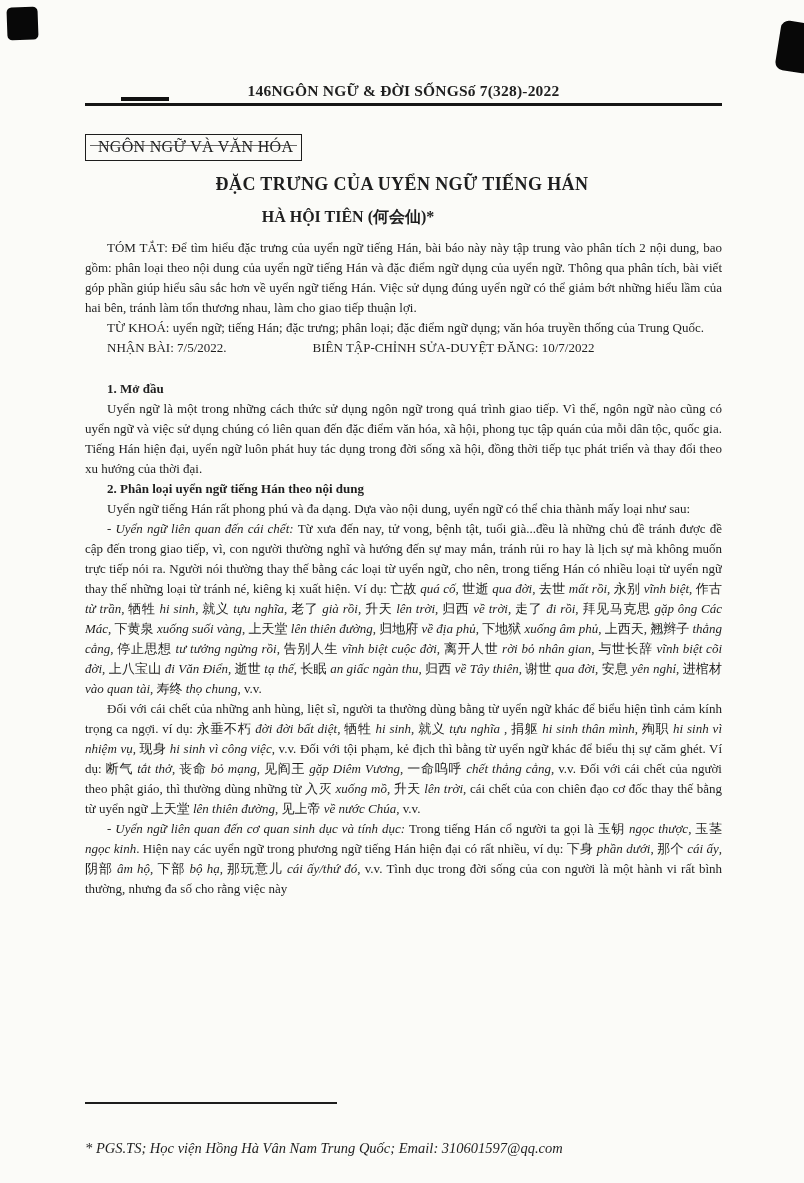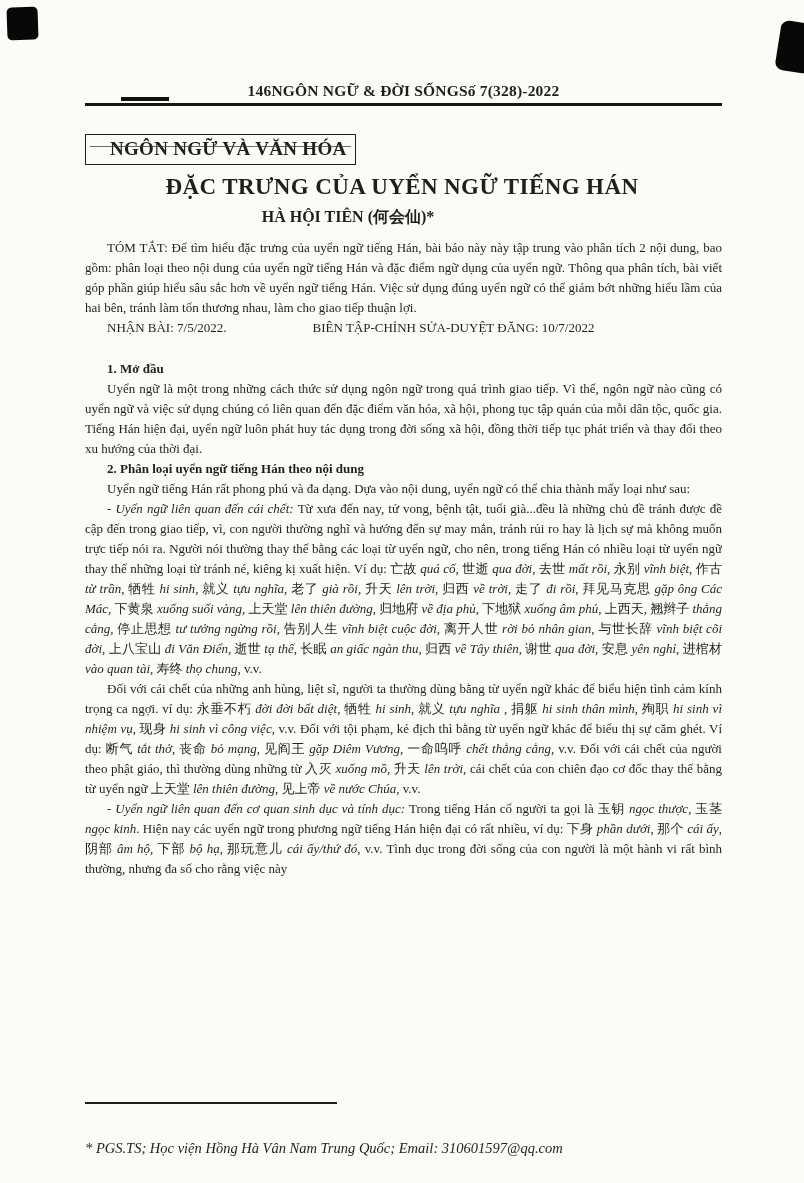--- a/index.html
+++ b/index.html
@@ -19,30 +19,30 @@
   .header {
     position:absolute; top:82px; left:85px; width:637px;
     display:flex; justify-content:center; align-items:baseline;
     font-weight:bold; font-size:15.5px; letter-spacing:0.2px;
   }
   .header-mark { position:absolute; top:97px; left:121px; width:48px; height:4px; background:#111; }
   .header-rule { position:absolute; top:103px; left:85px; width:637px; height:3px; background:#161616; }
   
   .section-label {
     position:absolute; top:134px; left:85px;
-    border:1.6px solid #1d1d1d; padding:3px 8px 4px 24px;
-    font-size:19px; font-weight:bold; letter-spacing:0.3px;
+    border:1.6px solid #1d1d1d; padding:3px 8px 4px 12px;
+    font-size:16px; font-weight:normal; letter-spacing:0.3px;
   }
   .section-label::after {
     content:""; position:absolute; left:4px; right:4px; top:38%;
     height:1px; background:#3a3a3a; opacity:0.75;
   }
   .title {
     position:absolute; top:174px; left:0; width:804px;
-    text-align:center; font-size:23px; font-weight:bold; letter-spacing:0.4px;
+    text-align:center; font-size:18px; font-weight:bold; letter-spacing:0.4px;
   }
   .author {
     position:absolute; top:207px; left:0; width:696px;
     text-align:center; font-size:16px; font-weight:bold;
   }
   
   .article-body {
     position:absolute; top:238px; left:85px; width:637px;
     font-size:13px; line-height:20px; text-align:justify;
     max-height:862px; overflow:hidden;
@@ -75,20 +75,21 @@
   <div class="header-mark"></div>
   <div class="header-rule"></div>
 
   <div class="section-label">NGÔN NGỮ VÀ VĂN HÓA</div>
 
   <div class="title">ĐẶC TRƯNG CỦA UYỂN NGỮ TIẾNG HÁN</div>
   <div class="author">HÀ HỘI TIÊN (何会仙)*</div>
 
   <div class="article-body">
       <p class="para"><span>TÓM TẮT: Để tìm hiểu đặc trưng của uyển ngữ tiếng Hán, bài báo này này tập trung vào phân tích 2 nội dung, bao gồm: phân loại theo nội dung của uyển ngữ tiếng Hán và đặc điểm ngữ dụng của uyển ngữ. Thông qua phân tích, bài viết góp phần giúp hiểu sâu sắc hơn về uyển ngữ tiếng Hán. Việc sử dụng đúng uyển ngữ có thể giảm bớt những hiểu lầm của hai bên, tránh làm tổn thương nhau, làm cho giao tiếp thuận lợi.</span></p>
+      <p class="para"><span>TỪ KHOÁ: uyển ngữ; tiếng Hán; đặc trưng; phân loại; đặc điểm ngữ dụng; văn hóa truyền thống của Trung Quốc.</span></p>
       <p class="para"><span>NHẬN BÀI: 7/5/2022.</span><span class="g">BIÊN TẬP-CHỈNH SỬA-DUYỆT ĐĂNG: 10/7/2022</span></p>
       <p class="para mt"><span class="b">1. Mở đầu</span></p>
       <p class="para"><span>Uyển ngữ là một trong những cách thức sử dụng ngôn ngữ trong quá trình giao tiếp. Vì thế, ngôn ngữ nào cũng có uyển ngữ và việc sử dụng chúng có liên quan đến đặc điểm văn hóa, xã hội, phong tục tập quán của mỗi dân tộc, quốc gia. Tiếng Hán hiện đại, uyển ngữ luôn phát huy tác dụng trong đời sống xã hội, đồng thời tiếp tục phát triển và thay đổi theo xu hướng của thời đại.</span></p>
       <p class="para"><span class="b">2. Phân loại uyển ngữ tiếng Hán theo nội dung</span></p>
       <p class="para"><span>Uyển ngữ tiếng Hán rất phong phú và đa dạng. Dựa vào nội dung, uyển ngữ có thể chia thành mấy loại như sau:</span></p>
       <p class="para"><span class="i">- Uyển ngữ liên quan đến cái chết: </span><span>Từ xưa đến nay, tử vong, bệnh tật, tuổi già...đều là những chủ đề tránh được đề cập đến trong giao tiếp, vì, con người thường nghĩ và hướng đến sự may mắn, tránh rủi ro hay là lịch sự mà không muốn trực tiếp nói ra. Người nói thường thay thế bằng các loại từ uyển ngữ, cho nên, trong tiếng Hán có nhiều loại từ uyển ngữ thay thế những loại từ tránh né, kiêng kị xuất hiện. Ví dụ: 亡故 </span><span class="i">quá cố</span><span>, 世逝 </span><span class="i">qua đời</span><span>, 去世 </span><span class="i">mất rồi</span><span>, 永别 </span><span class="i">vĩnh biệt</span><span>, 作古 </span><span class="i">từ trần</span><span>, 牺牲 </span><span class="i">hi sinh</span><span>, 就义 </span><span class="i">tựu nghĩa</span><span>, 老了 </span><span class="i">già rồi</span><span>, 升天 </span><span class="i">lên trời</span><span>, 归西 </span><span class="i">về trời</span><span>, 走了 </span><span class="i">đi rồi</span><span>, 拜见马克思 </span><span class="i">gặp ông Các Mác</span><span>, 下黄泉 </span><span class="i">xuống suối vàng</span><span>, 上天堂 </span><span class="i">lên thiên đường</span><span>, 归地府 </span><span class="i">về địa phủ</span><span>, 下地狱 </span><span class="i">xuống âm phủ</span><span>, 上西天, 翘辫子 </span><span class="i">thẳng cẳng</span><span>, 停止思想 </span><span class="i">tư tưởng ngừng rồi</span><span>, 告别人生 </span><span class="i">vĩnh biệt cuộc đời</span><span>, 离开人世 </span><span class="i">rời bỏ nhân gian</span><span>, 与世长辞 </span><span class="i">vĩnh biệt cõi đời</span><span>, 上八宝山 </span><span class="i">đi Văn Điển</span><span>, 逝世 </span><span class="i">tạ thế</span><span>, 长眠 </span><span class="i">an giấc ngàn thu</span><span>, 归西 </span><span class="i">về Tây thiên</span><span>, 谢世 </span><span class="i">qua đời</span><span>, 安息 </span><span class="i">yên nghỉ</span><span>, 进棺材 </span><span class="i">vào quan tài</span><span>, 寿终 </span><span class="i">thọ chung</span><span>, v.v.</span></p>
       <p class="para"><span>Đối với cái chết của những anh hùng, liệt sĩ, người ta thường dùng bằng từ uyển ngữ khác để biểu hiện tình cảm kính trọng ca ngợi. ví dụ: 永垂不朽 </span><span class="i">đời đời bất diệt</span><span>, 牺牲 </span><span class="i">hi sinh</span><span>, 就义 </span><span class="i">tựu nghĩa</span><span> , 捐躯 </span><span class="i">hi sinh thân mình</span><span>, 殉职 </span><span class="i">hi sinh vì nhiệm vụ</span><span>, 现身 </span><span class="i">hi sinh vì công việc</span><span>, v.v. Đối với tội phạm, kẻ địch thì bằng từ uyển ngữ khác để biểu thị sự căm ghét. Ví dụ: 断气 </span><span class="i">tắt thở</span><span>, 丧命 </span><span class="i">bỏ mạng</span><span>, 见阎王 </span><span class="i">gặp Diêm Vương</span><span>, 一命呜呼 </span><span class="i">chết thẳng cẳng</span><span>, v.v. Đối với cái chết của người theo phật giáo, thì thường dùng những từ 入灭 </span><span class="i">xuống mồ</span><span>, 升天 </span><span class="i">lên trời</span><span>, cái chết của con chiên đạo cơ đốc thay thế bằng từ uyển ngữ 上天堂 </span><span class="i">lên thiên đường</span><span>, 见上帝 </span><span class="i">về nước Chúa</span><span>, v.v.</span></p>
       <p class="para"><span class="i">- Uyển ngữ liên quan đến cơ quan sinh dục và tính dục: </span><span>Trong tiếng Hán cổ người ta gọi là 玉钥 </span><span class="i">ngọc thược</span><span>, 玉茎 </span><span class="i">ngọc kinh</span><span>. Hiện nay các uyển ngữ trong phương ngữ tiếng Hán hiện đại có rất nhiều, ví dụ: 下身 </span><span class="i">phần dưới</span><span>, 那个 </span><span class="i">cái ấy</span><span>, 阴部 </span><span class="i">âm hộ</span><span>, 下部 </span><span class="i">bộ hạ</span><span>, 那玩意儿 </span><span class="i">cái ấy/thứ đó</span><span>, v.v. Tình dục trong đời sống của con người là một hành vi rất bình thường, nhưng đa số cho rằng việc này</span></p>
     </div>
 

